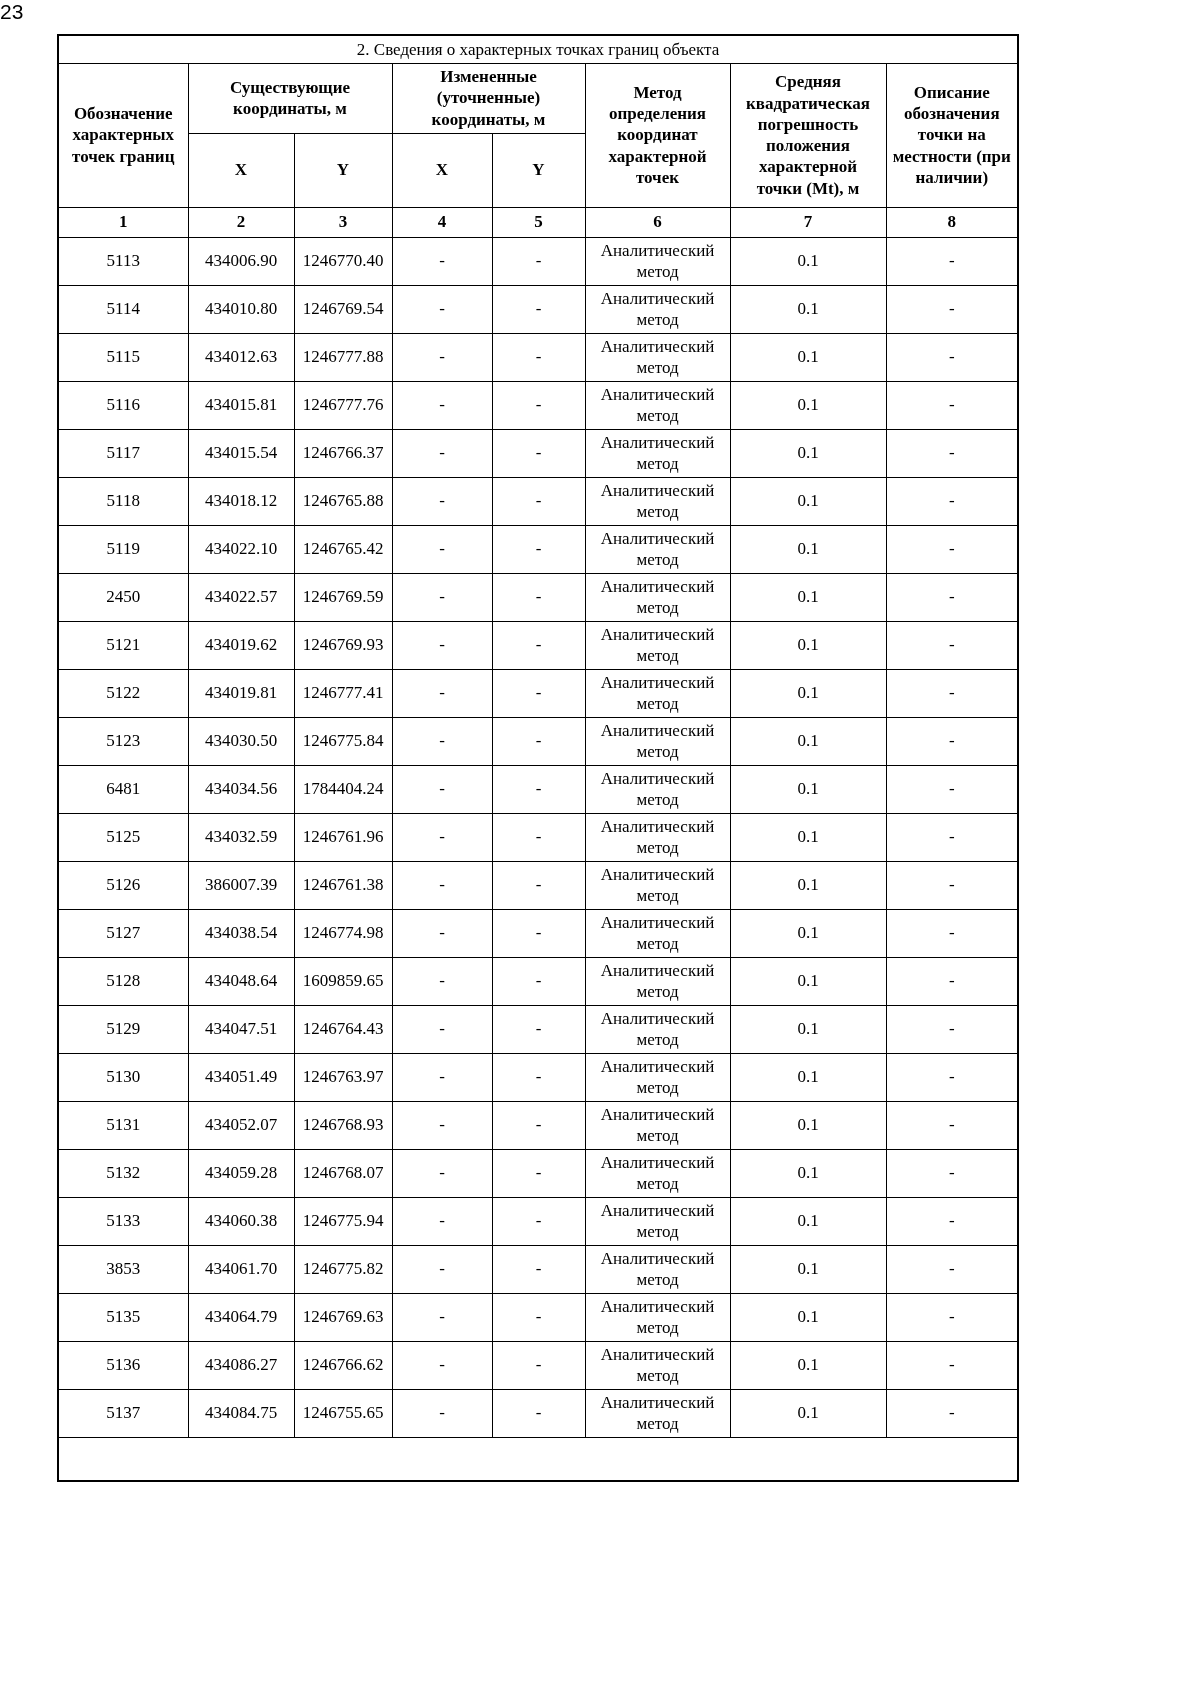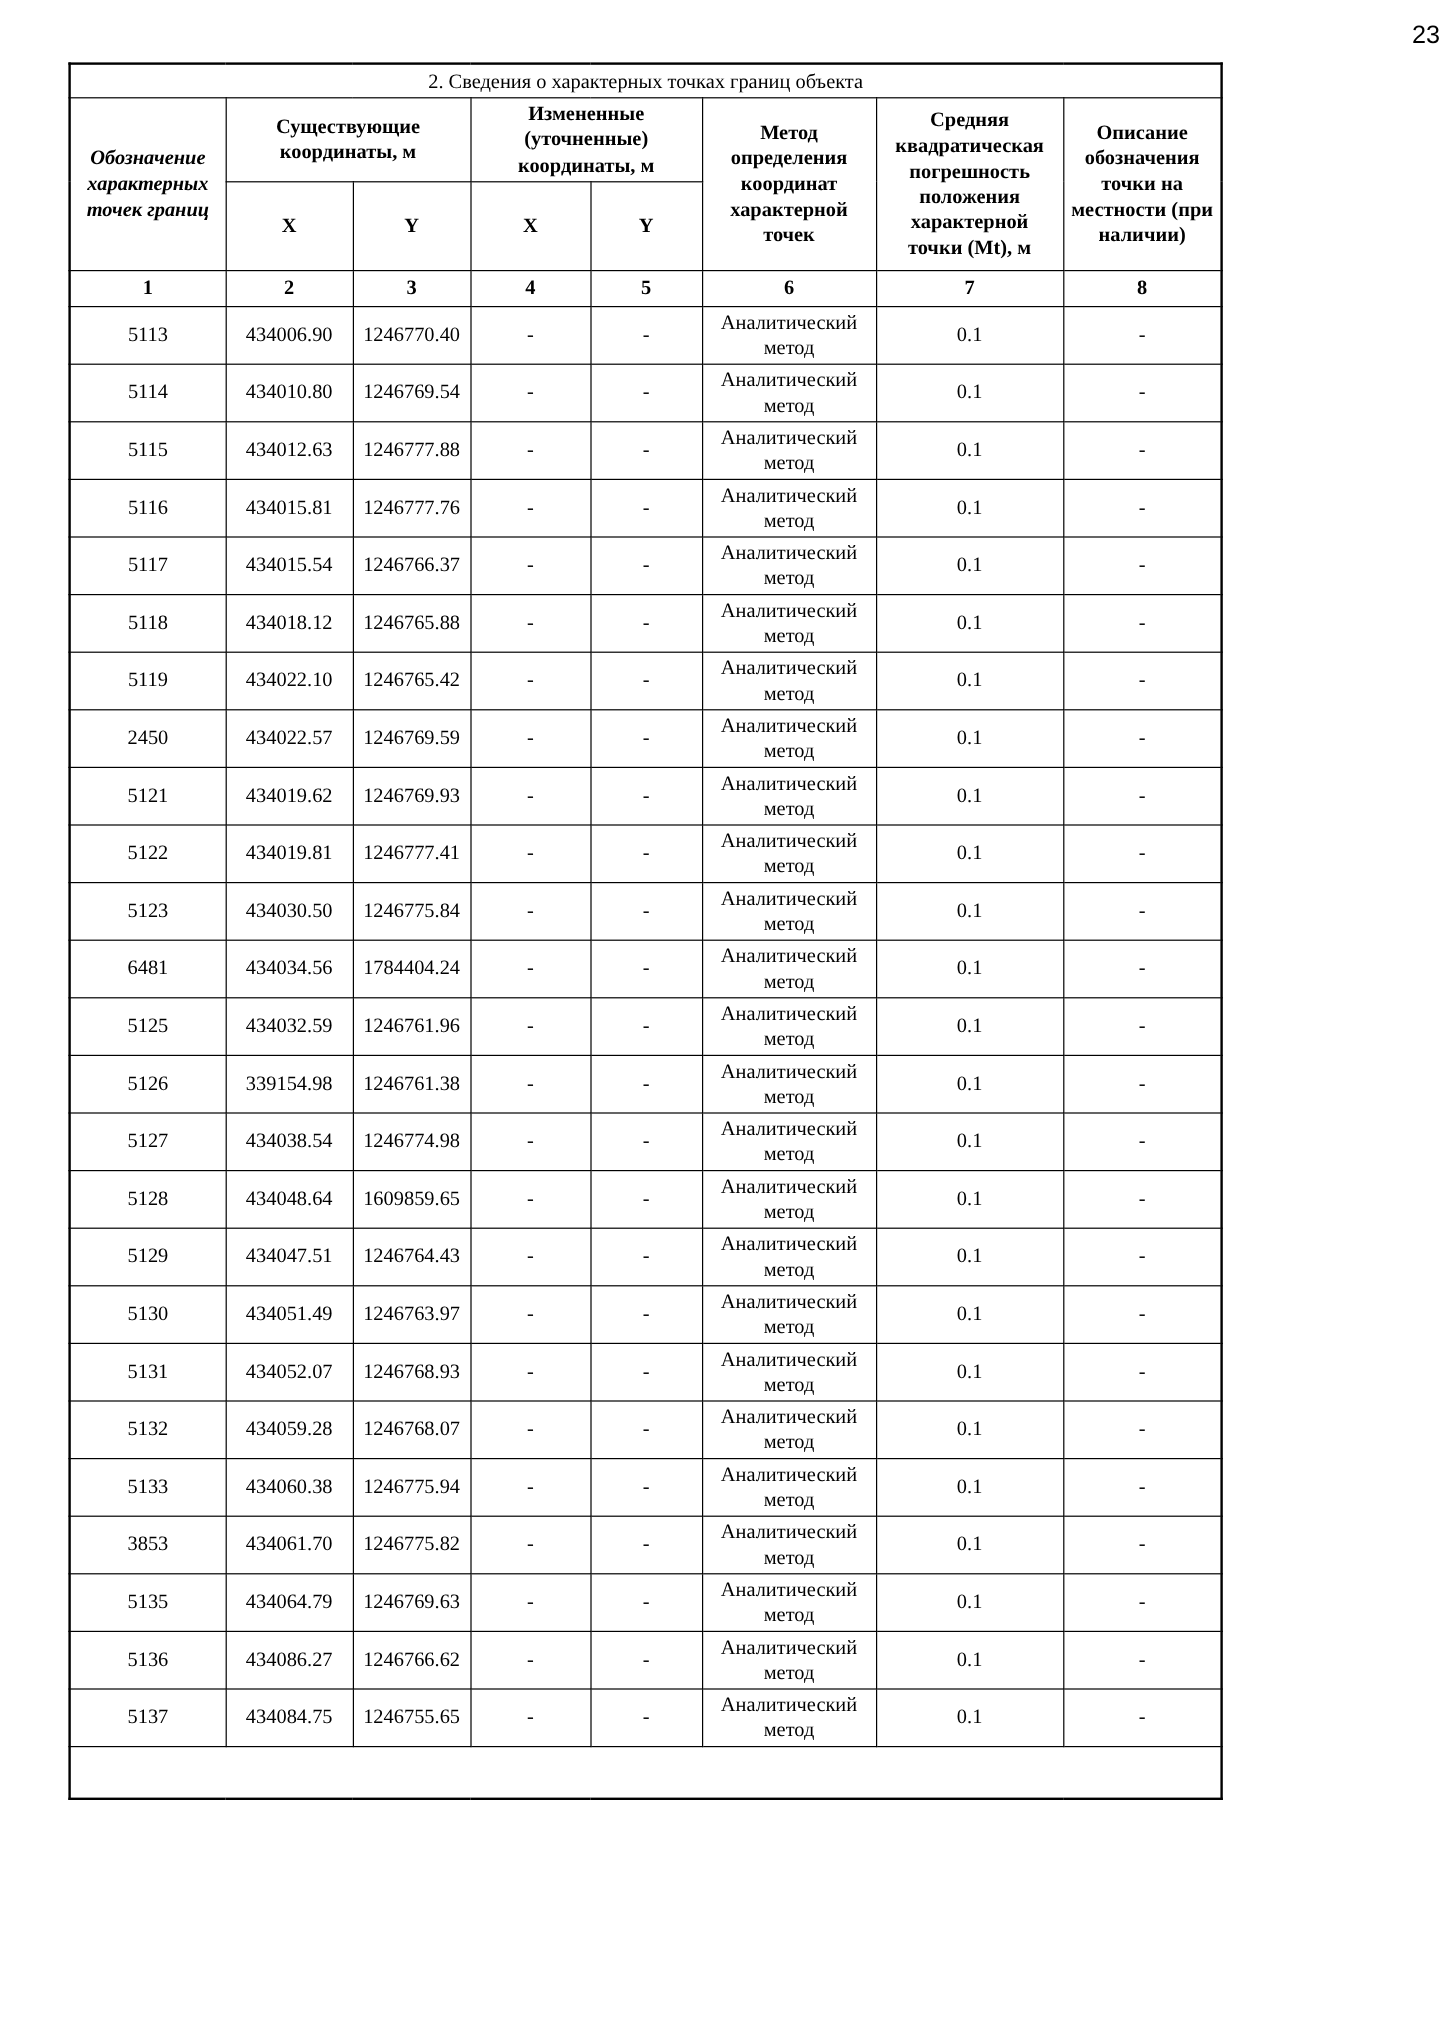--- a/index.html
+++ b/index.html
@@ -5,24 +5,24 @@
   * { margin: 0; padding: 0; box-sizing: border-box; }
   html, body { background: #ffffff; }
   body {
     width: 1200px;
     height: 1697px;
     position: relative;
     font-family: "Liberation Serif", serif;
     color: #000000;
   }
   .page-number {
-    text-align: right;
+    text-align: left;
     font-family: "Liberation Sans", sans-serif;
     font-size: 21px;
-    padding-top: 18px;
+    padding-top: 0;
     padding-bottom: 10px;
   }
   table.points {
     border-collapse: collapse;
     table-layout: fixed;
     width: 960px;
     margin-left: 57px;
     border: 2px solid #000000;
   }
   table.points th, table.points td {
@@ -35,21 +35,21 @@
     overflow: hidden;
   }
   td.caption-cell {
     text-align: left;
     font-weight: normal;
     padding: 4px 8px;
     height: 28px;
   }
   tr.header-top th { height: 70px; font-weight: bold; }
   tr.header-xy th { height: 74px; font-weight: bold; }
-  th.point-header { text-align: left; padding-left: 8px; font-style: italic; }
+  th.point-header { text-align: left; padding-left: 8px; }
   tr.col-numbers td { height: 30px; font-weight: bold; }
   tbody.data-rows td { height: 48px; }
   tr.empty-row td { height: 44px; border-top: 1px solid #000; }
 </style>
 </head>
 <body>
 
 <div class="page-number">23</div>
 
 <table class="points">
@@ -218,21 +218,21 @@
         <td>434032.59</td>
         <td>1246761.96</td>
         <td>-</td>
         <td>-</td>
         <td>Аналитический метод</td>
         <td>0.1</td>
         <td>-</td>
       </tr>
       <tr>
         <td>5126</td>
-        <td>339154.98</td>
+        <td>386007.39</td>
         <td>1246761.38</td>
         <td>-</td>
         <td>-</td>
         <td>Аналитический метод</td>
         <td>0.1</td>
         <td>-</td>
       </tr>
       <tr>
         <td>5127</td>
         <td>434038.54</td>

